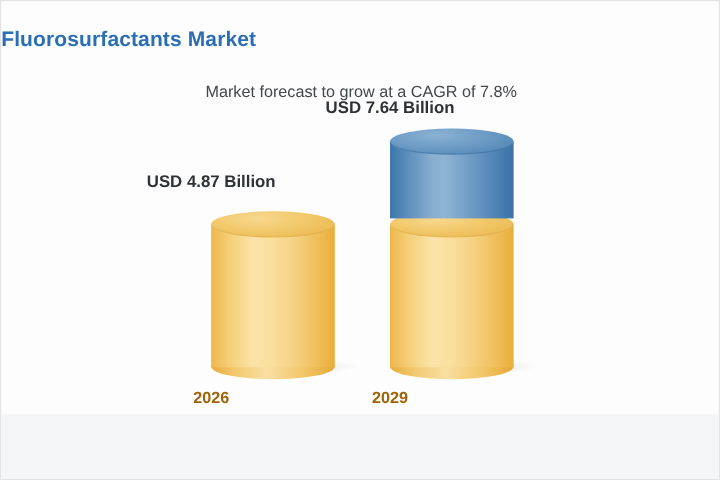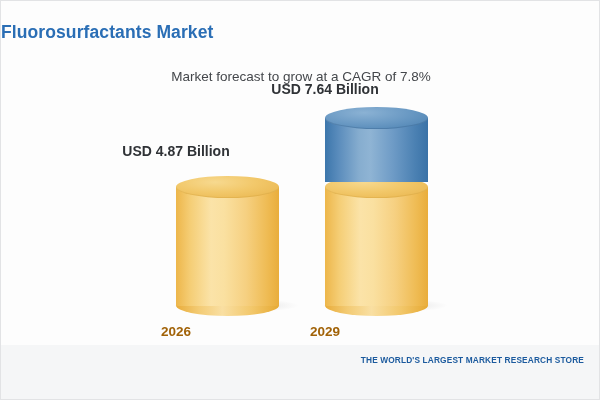--- a/index.html
+++ b/index.html
@@ -197,17 +197,16 @@
         </div>
       </div>
 
       <div class="cat-label">2029</div>
     </div>
 
   </div>
 
   <div class="footer">
     <div class="logo">
-      <div class="logo-tag">THE WORLD'S LARGEST MARKET RESEARCH STORE</div>
     </div>
   </div>
 
 </div>
 
 </body></html>

